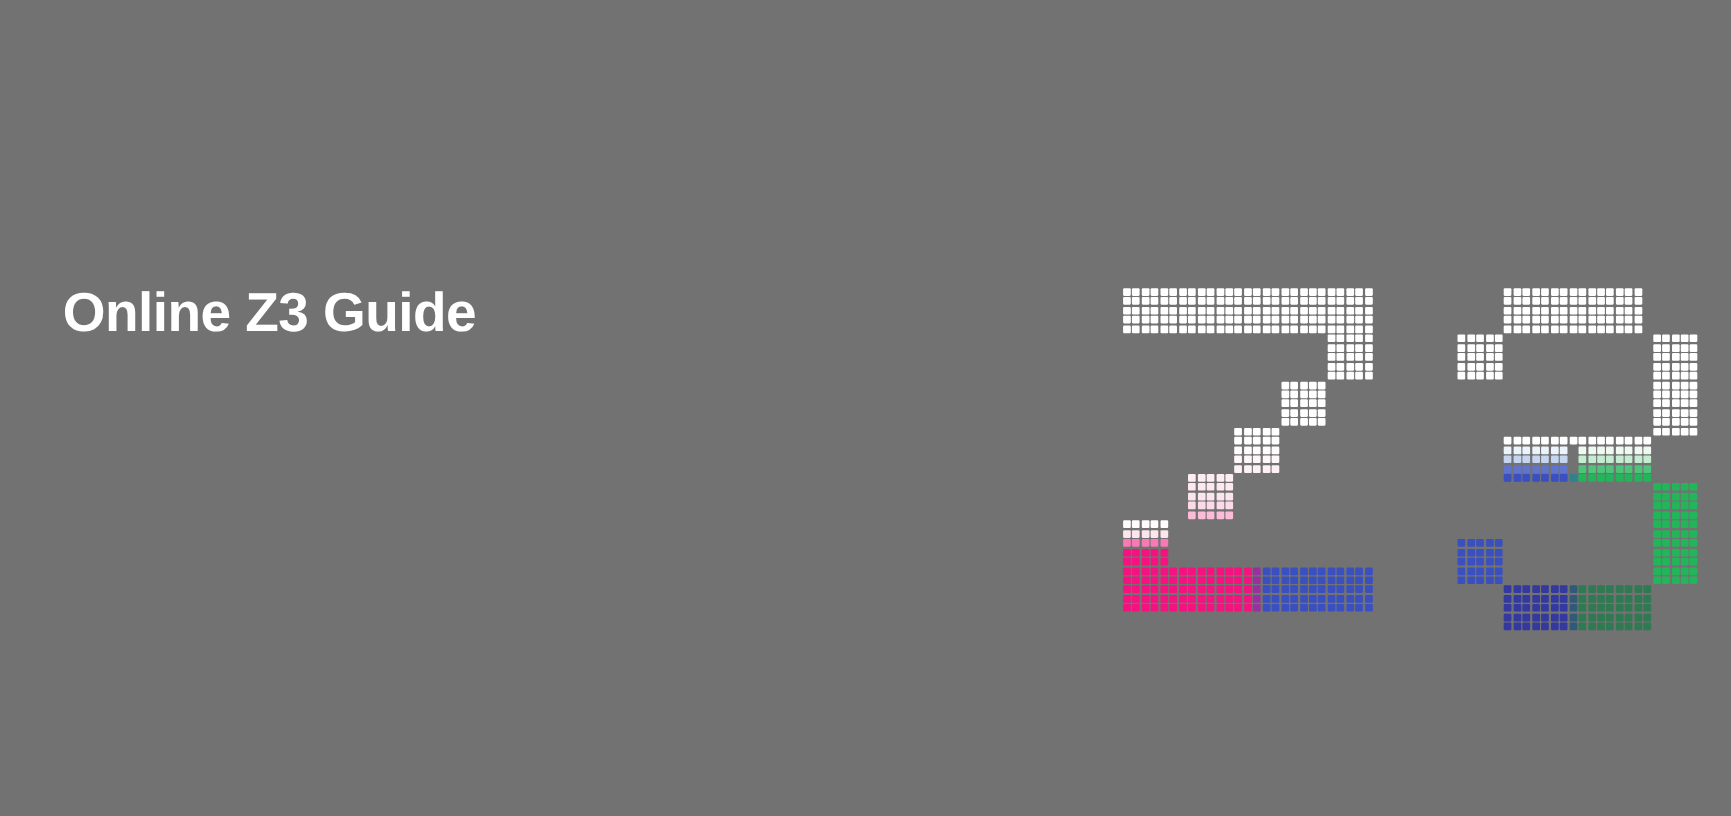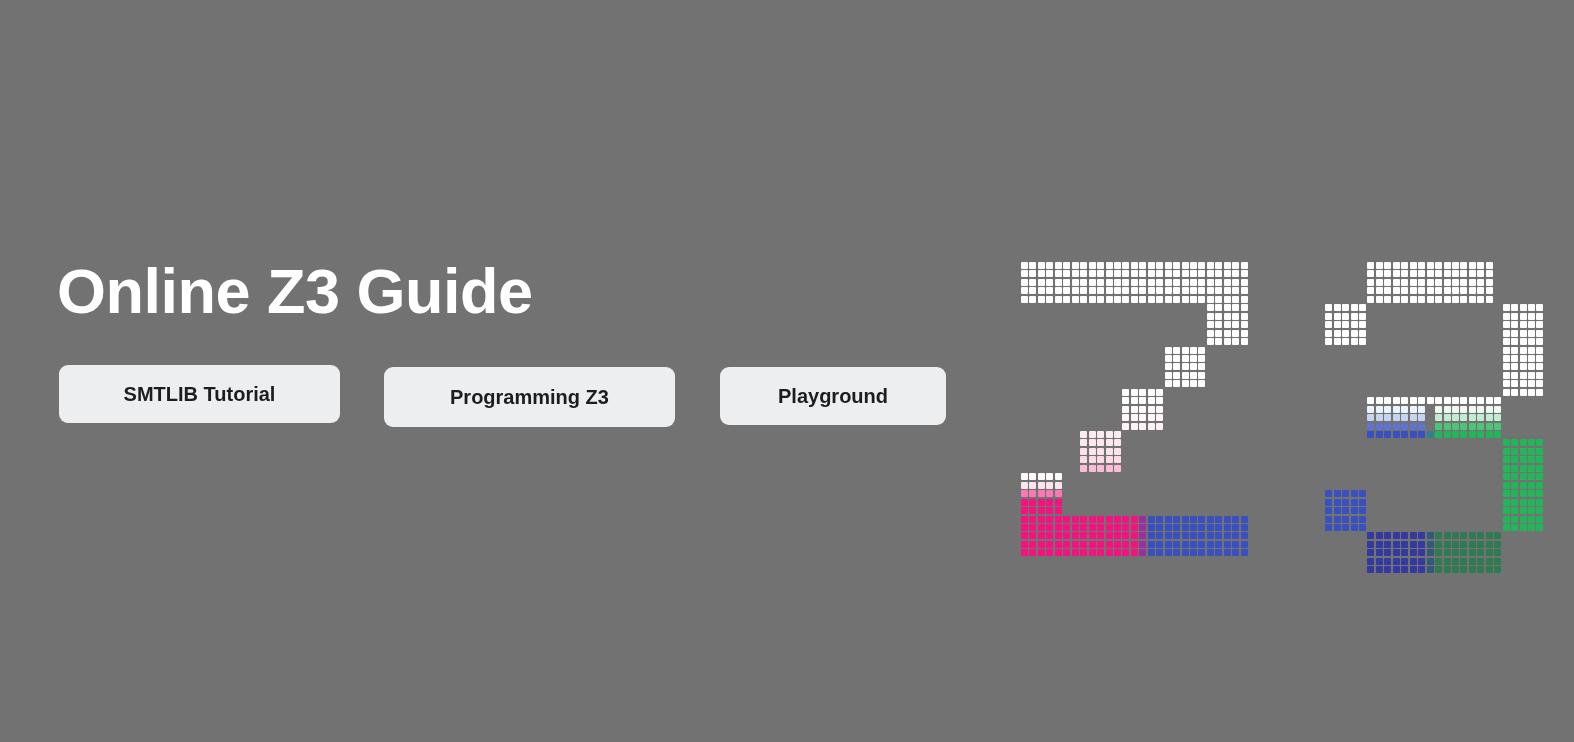--- a/index.html
+++ b/index.html
@@ -22,21 +22,21 @@
     height: 742px;
   }
   .hero-text {
     position: absolute;
     left: 57px;
     top: 258px;
     width: 900px;
   }
   .page-title {
     margin: 0;
-    font-size: 63px;
+    font-size: 50px;
     line-height: 1.05;
     font-weight: bold;
     color: #ffffff;
     letter-spacing: -0.5px;
     font-family: "Liberation Sans", sans-serif;
   }
   .btn-row {
     position: absolute;
     left: 59px;
     top: 365px;
@@ -80,25 +80,20 @@
 </style>
 </head>
 <body>
 
 <div class="hero">
 
   <div class="hero-text">
     <h1 class="page-title">Online Z3 Guide</h1>
   </div>
 
-  <div class="btn-row">
-    <button class="btn btn-0">SMTLIB Tutorial</button>
-    <button class="btn btn-1">Programming Z3</button>
-    <button class="btn btn-2">Playground</button>
-  </div>
 
   <div class="logo" id="logo">
       <div class="cell" style="left: 0px; top: 0px; width: 7px; height: 7px; background: rgb(255, 255, 255);"></div>
       <div class="cell" style="left: 8.45px; top: 0px; width: 7px; height: 7px; background: rgb(255, 255, 255);"></div>
       <div class="cell" style="left: 16.9px; top: 0px; width: 7px; height: 7px; background: rgb(255, 255, 255);"></div>
       <div class="cell" style="left: 25.35px; top: 0px; width: 7px; height: 7px; background: rgb(255, 255, 255);"></div>
       <div class="cell" style="left: 33.8px; top: 0px; width: 7px; height: 7px; background: rgb(255, 255, 255);"></div>
       <div class="cell" style="left: 42.25px; top: 0px; width: 7px; height: 7px; background: rgb(255, 255, 255);"></div>
       <div class="cell" style="left: 50.7px; top: 0px; width: 7px; height: 7px; background: rgb(255, 255, 255);"></div>
       <div class="cell" style="left: 59.15px; top: 0px; width: 7px; height: 7px; background: rgb(255, 255, 255);"></div>

